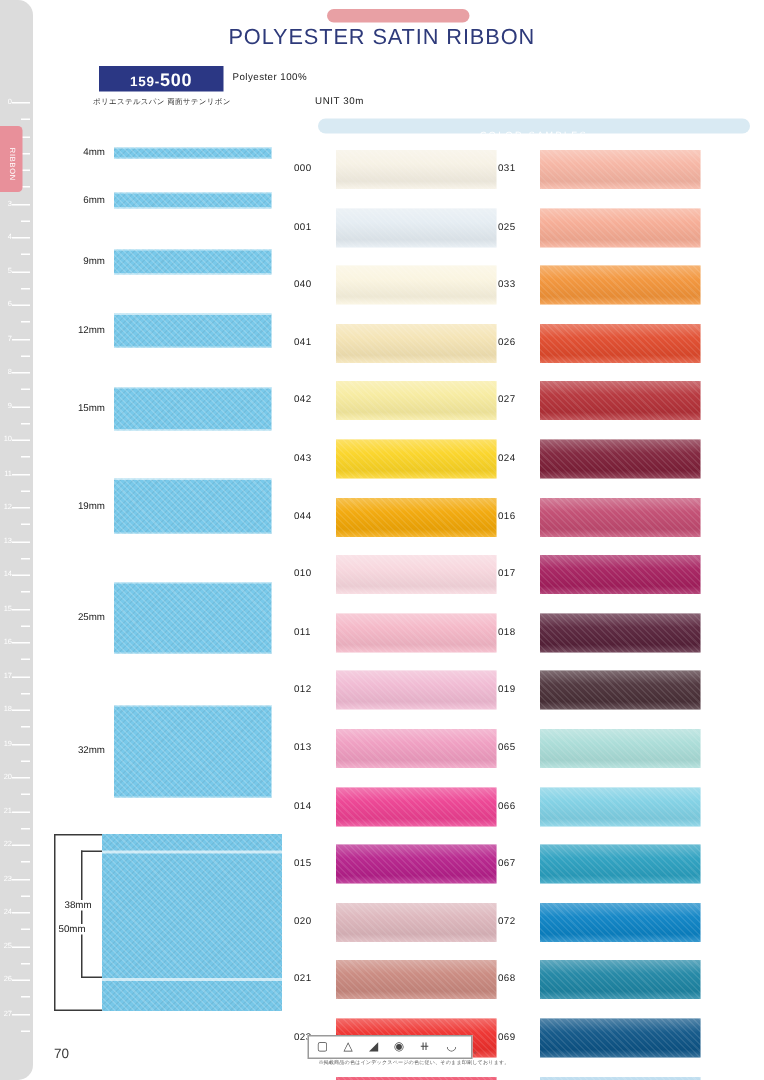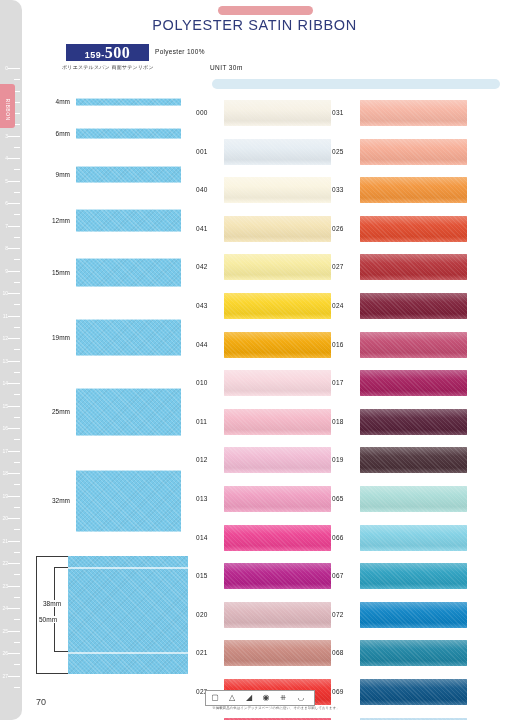--- a/index.html
+++ b/index.html
@@ -44,21 +44,21 @@
   #page-title{
     position:absolute;left:0;top:17px;width:509px;text-align:center;
     color:#2e3a7a;font-size:14.5px;letter-spacing:.6px;
   }
   #code-box{
     position:absolute;left:66px;top:44px;width:83px;height:17px;
     background:#2b3784;text-align:center;
   }
   #code-box span{color:#ffffff;line-height:17px;letter-spacing:.5px;}
   #code-box .c1{font-size:9px;font-weight:bold;}
-  #code-box .c2{font-size:16px;font-weight:bold;font-family:Liberation Serif, serif;}
+  #code-box .c2{font-size:12px;font-weight:bold;}
   #composition{position:absolute;left:155px;top:48px;font-size:6.5px;color:#1a1a1a;letter-spacing:.3px;}
   #jp-name{position:absolute;left:62px;top:64px;font-size:5px;color:#333;letter-spacing:.2px;}
   #unit{position:absolute;left:210px;top:64px;font-size:6.5px;color:#1a1a1a;letter-spacing:.4px;}
   #samples-pill{
     position:absolute;left:212px;top:79px;width:288px;height:10px;
     background:#d9eaf3;border-radius:5px;text-align:center;
   }
   #samples-pill span{color:#ffffff;font-size:6px;letter-spacing:1.6px;line-height:10px;}
   
   .wrow{position:absolute;left:28px;}

